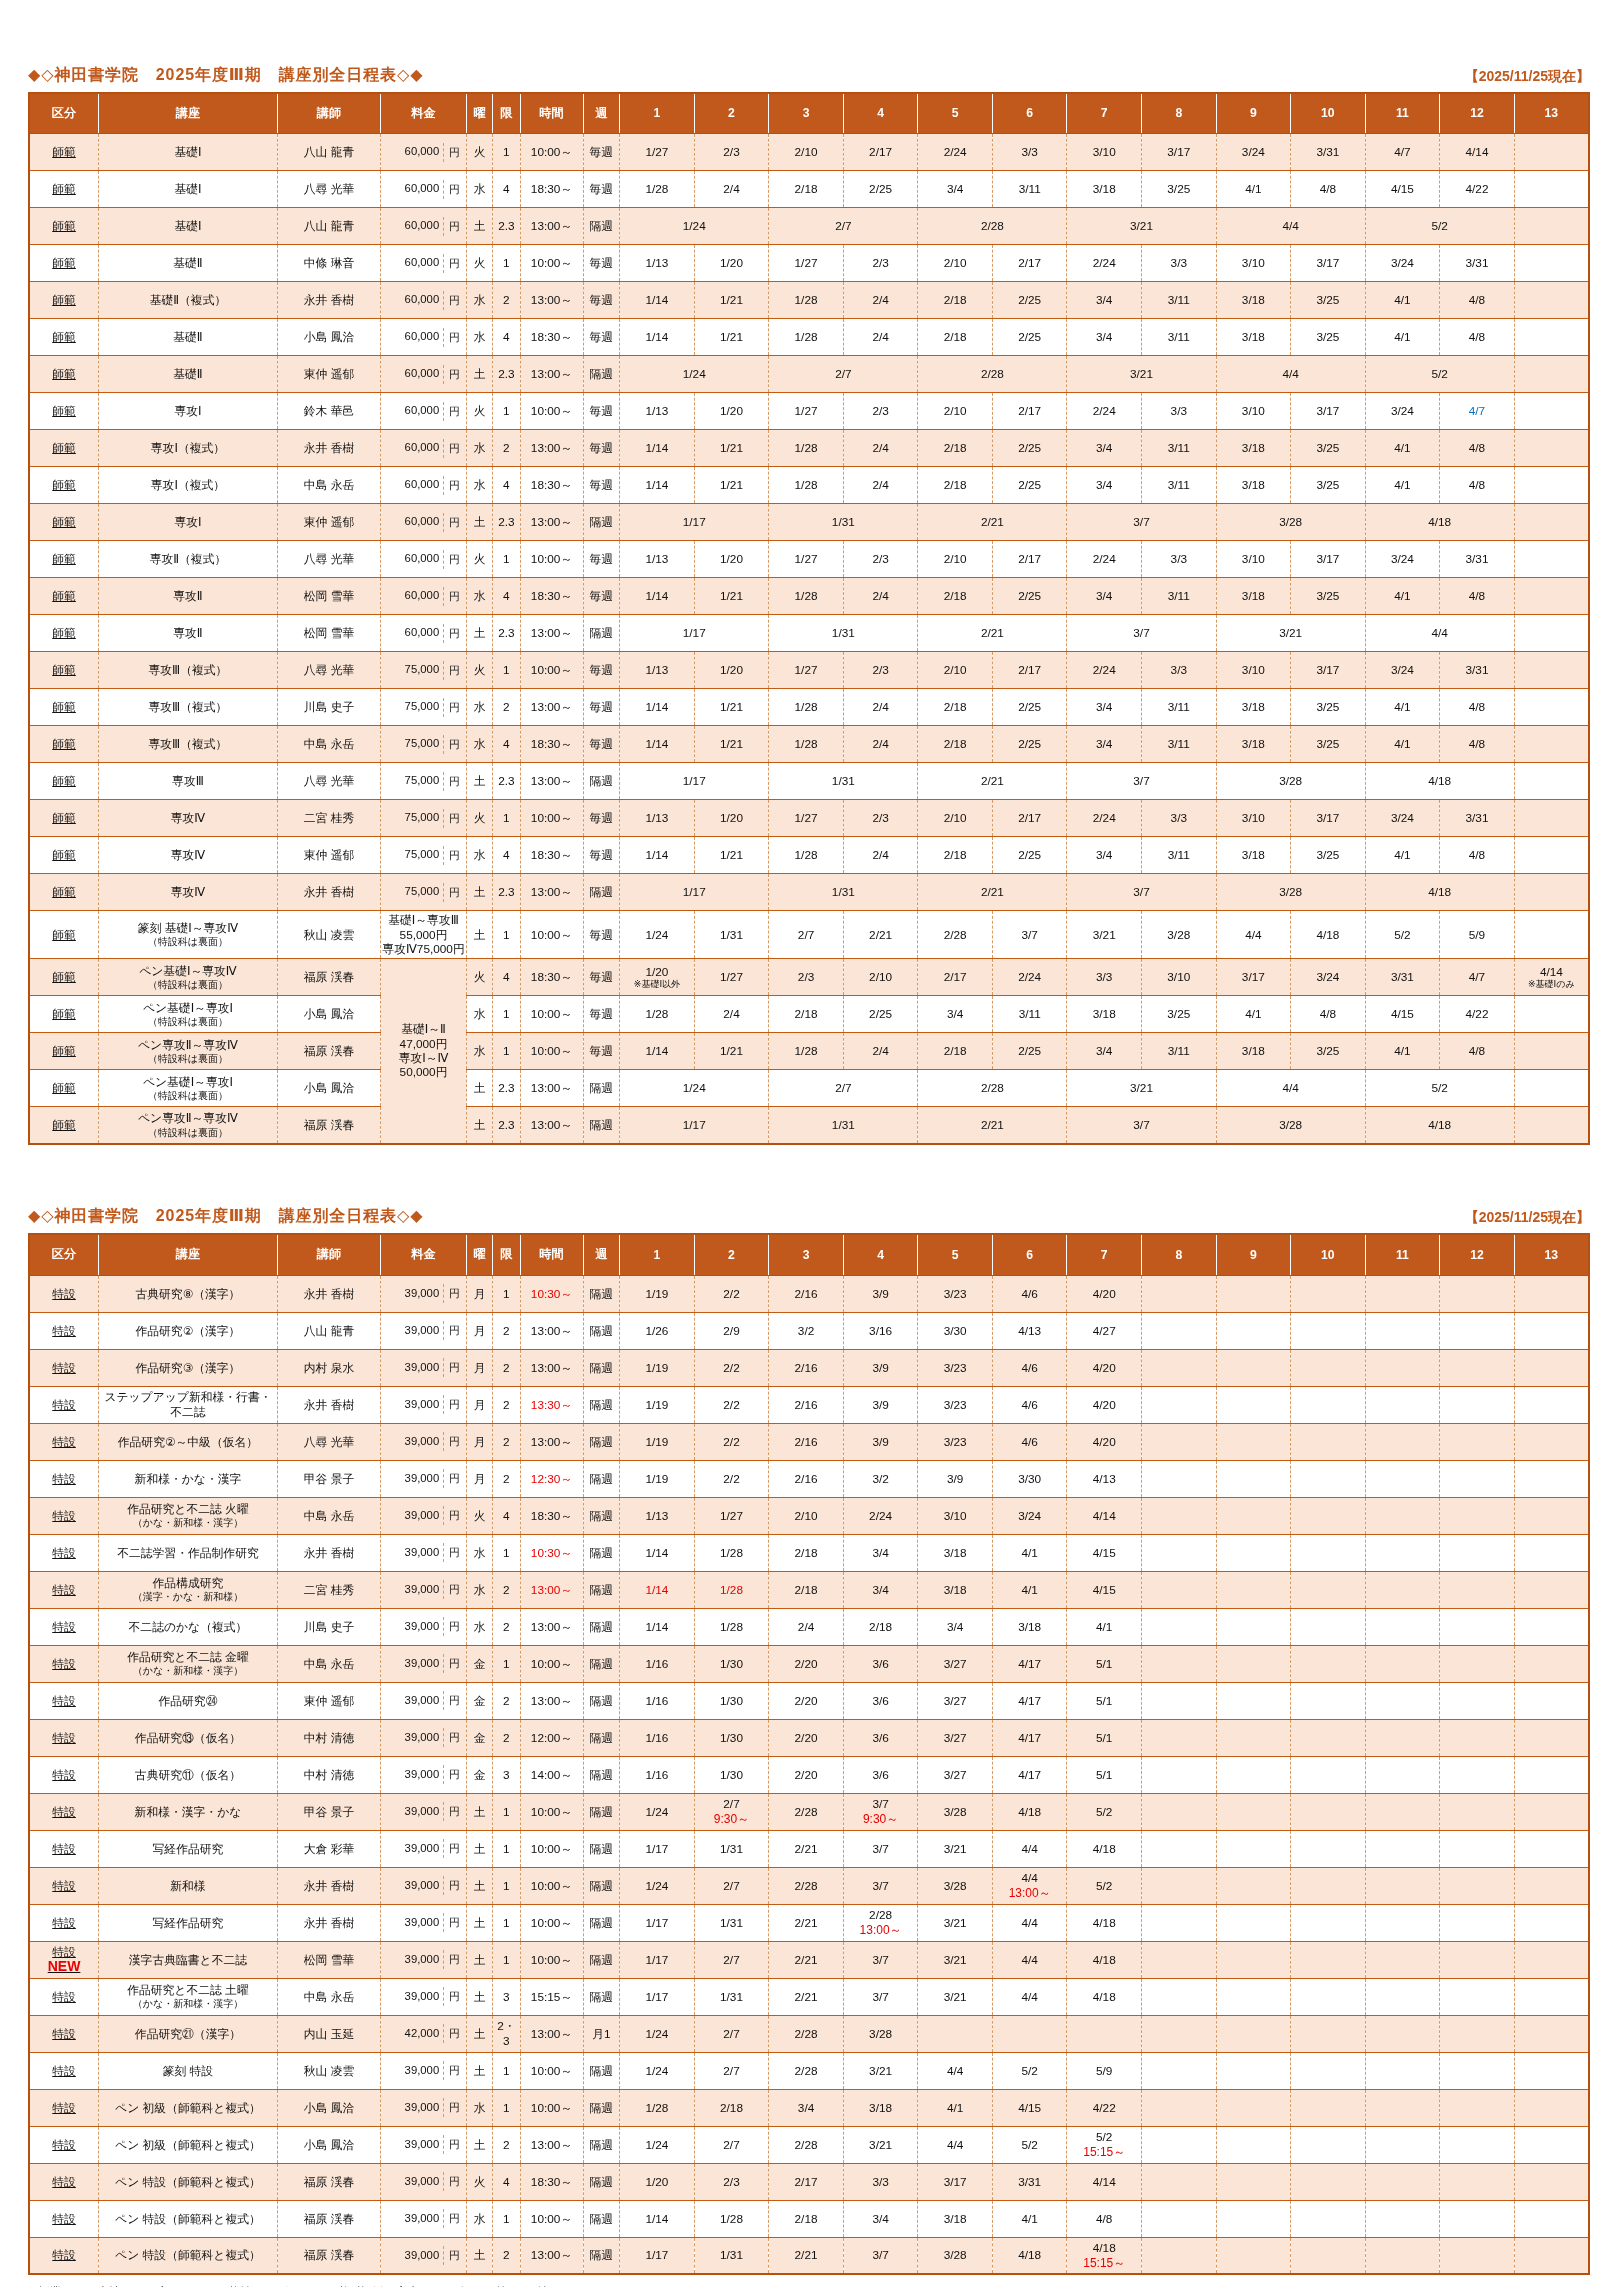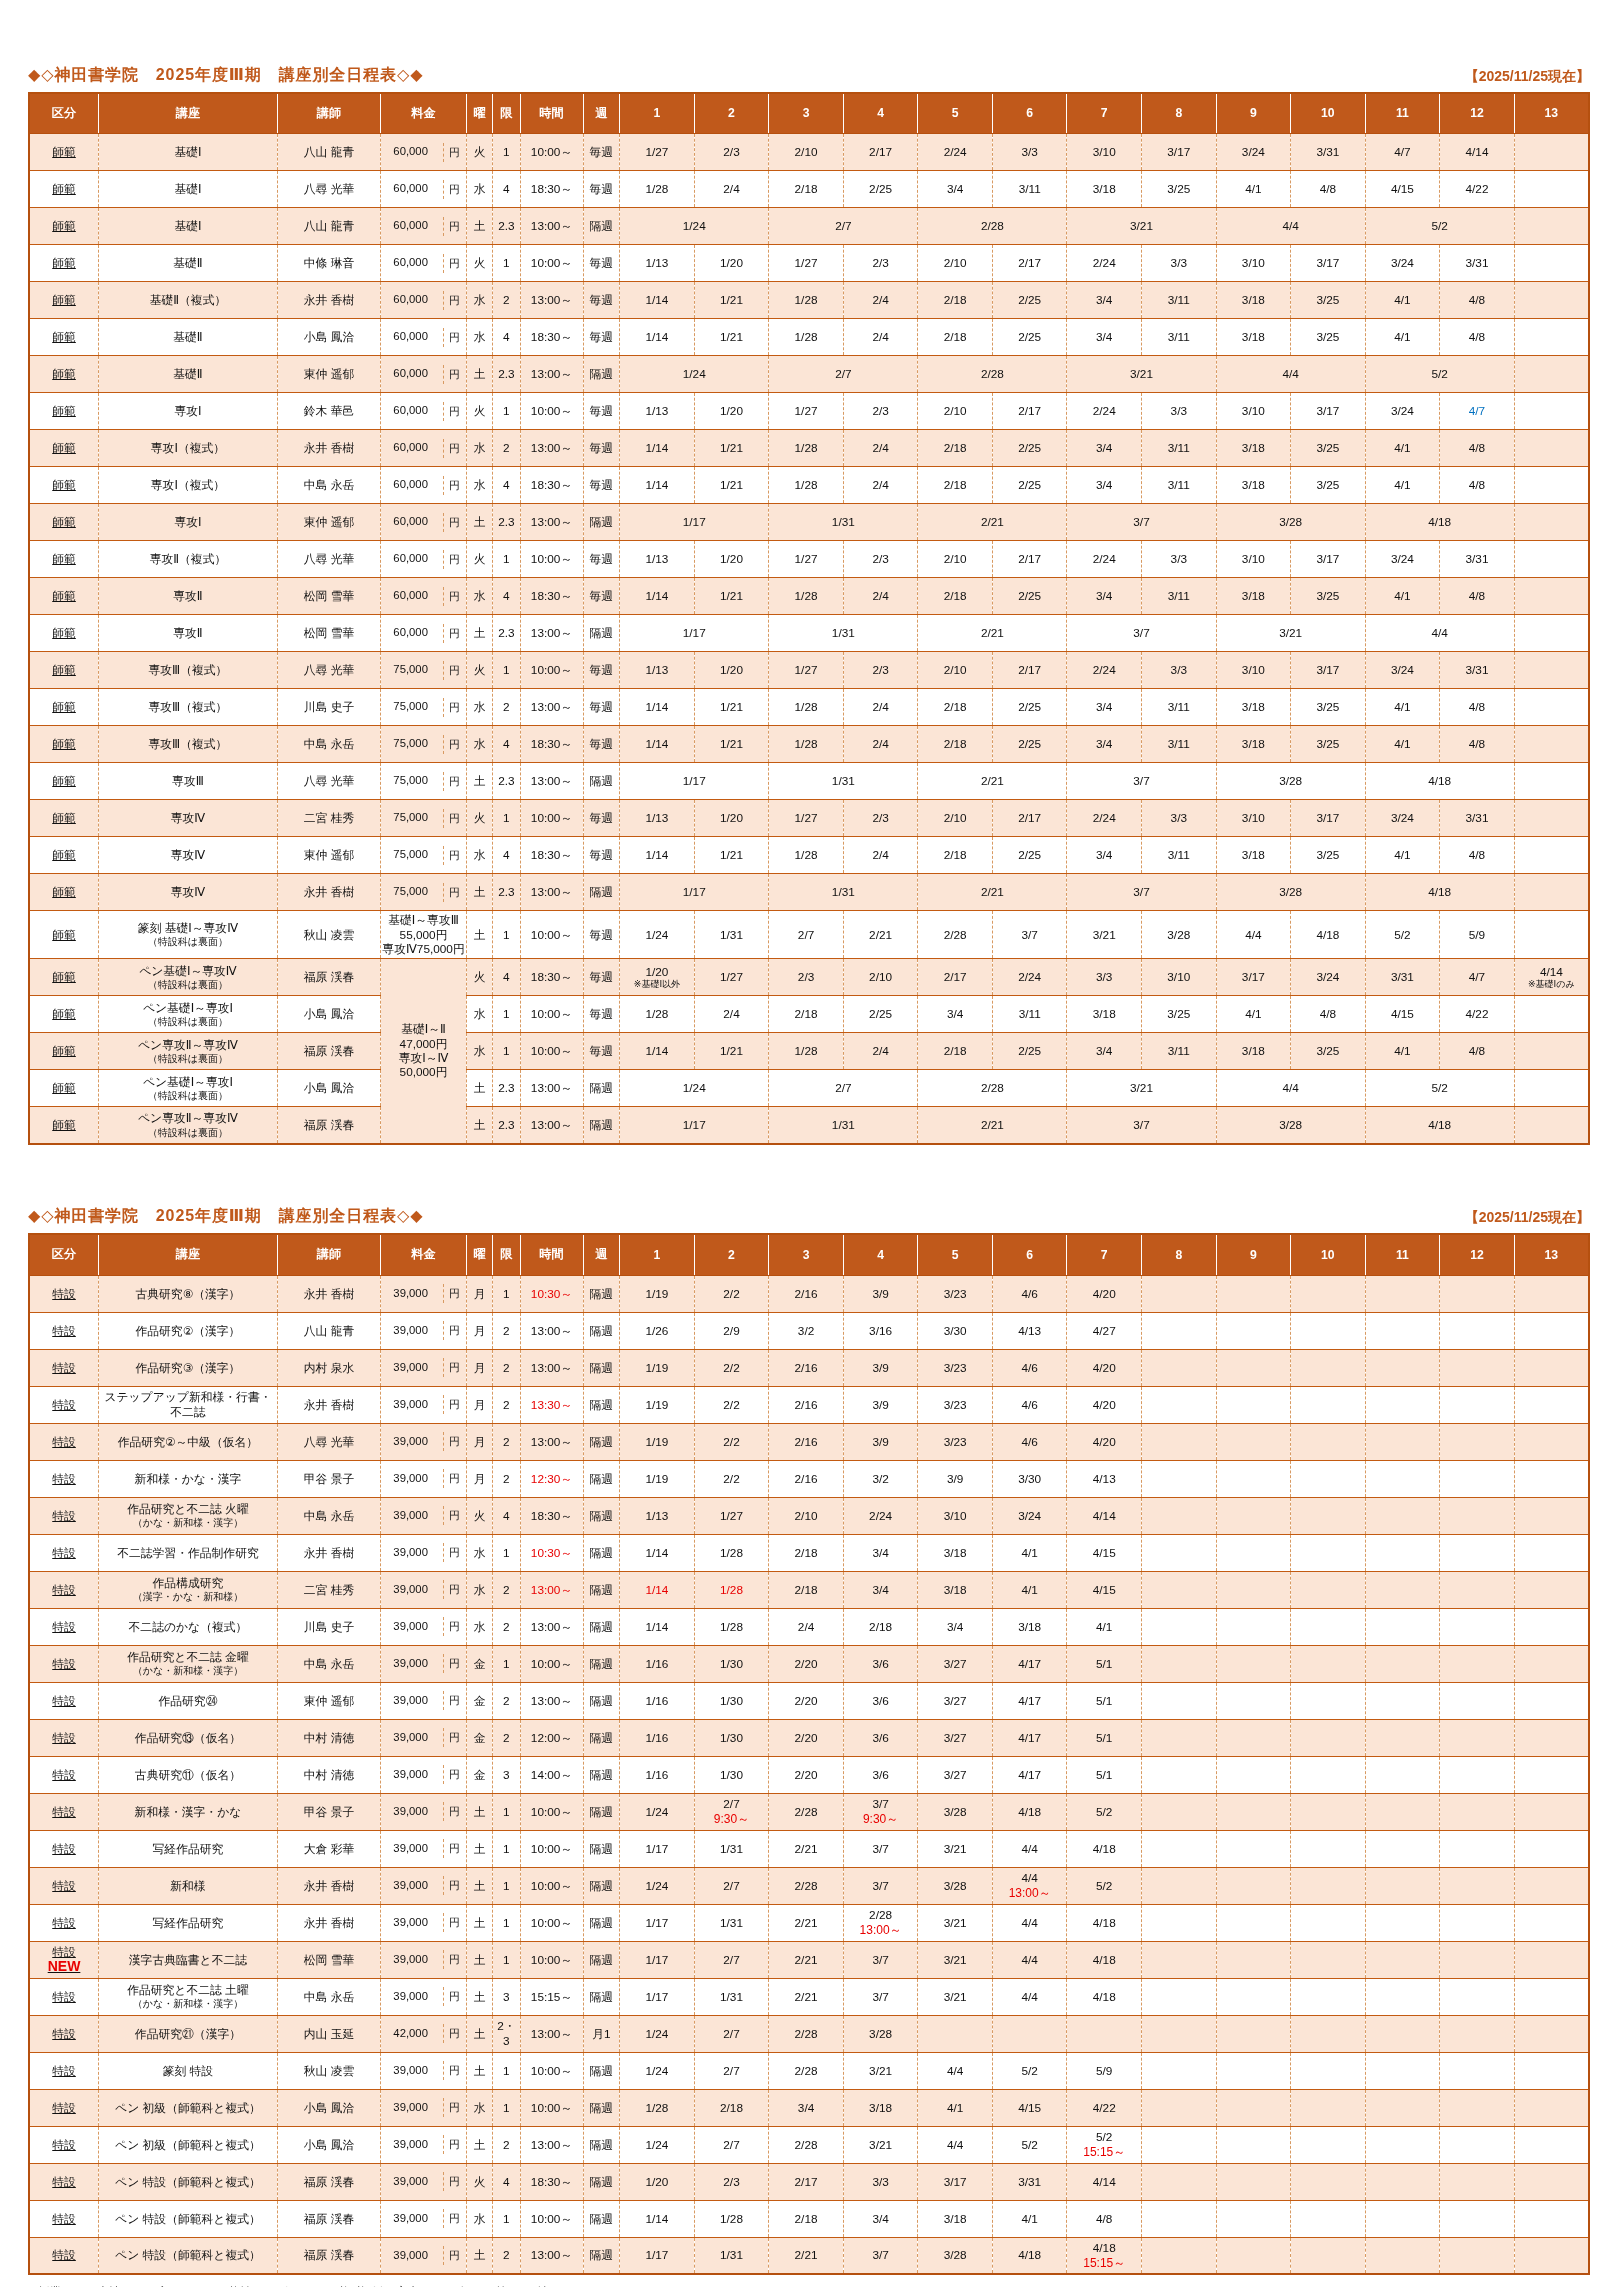--- a/index.html
+++ b/index.html
@@ -33,21 +33,21 @@
   }
   table.sched td:last-child{border-right:none;}
   tr.rowa td{background:#FBE5D6;}
   tr.rowb td{background:#FFFFFF;}
   td.kubun{font-size:10.8px;text-decoration:underline;}
   td.course{font-size:10.4px;}
   td.course .c2{font-size:10px;margin-top:0.9px;}
   td.teacher{font-size:11.3px;}
   td.fee{padding:0 0;}
   td.fee .wrap{display:flex;align-items:center;width:100%;}
-  td.fee .amt{flex:1;text-align:center;padding-right:3.8px;font-size:11.3px;}
+  td.fee .amt{flex:1;text-align:right;padding-right:3.8px;font-size:11.3px;}
   td.fee .unit{width:21px;border-left:0.9px dashed #D89A62;font-size:10.8px;padding:2.8px 0;}
   td.feelines{font-size:10px;line-height:1.3;}
   td.feemerged{background:#FBE5D6 !important;font-size:10px;line-height:1.35;}
   td.day,td.period{font-size:10.8px;}
   td.time{font-size:10.8px;}
   td.time.red{color:#E80000;}
   td.week{font-size:10.8px;}
   td.date .d{font-size:11.8px;}
   td.date .d.blue{color:#0070C0;}
   td.date .d.red{color:#E80000;}

